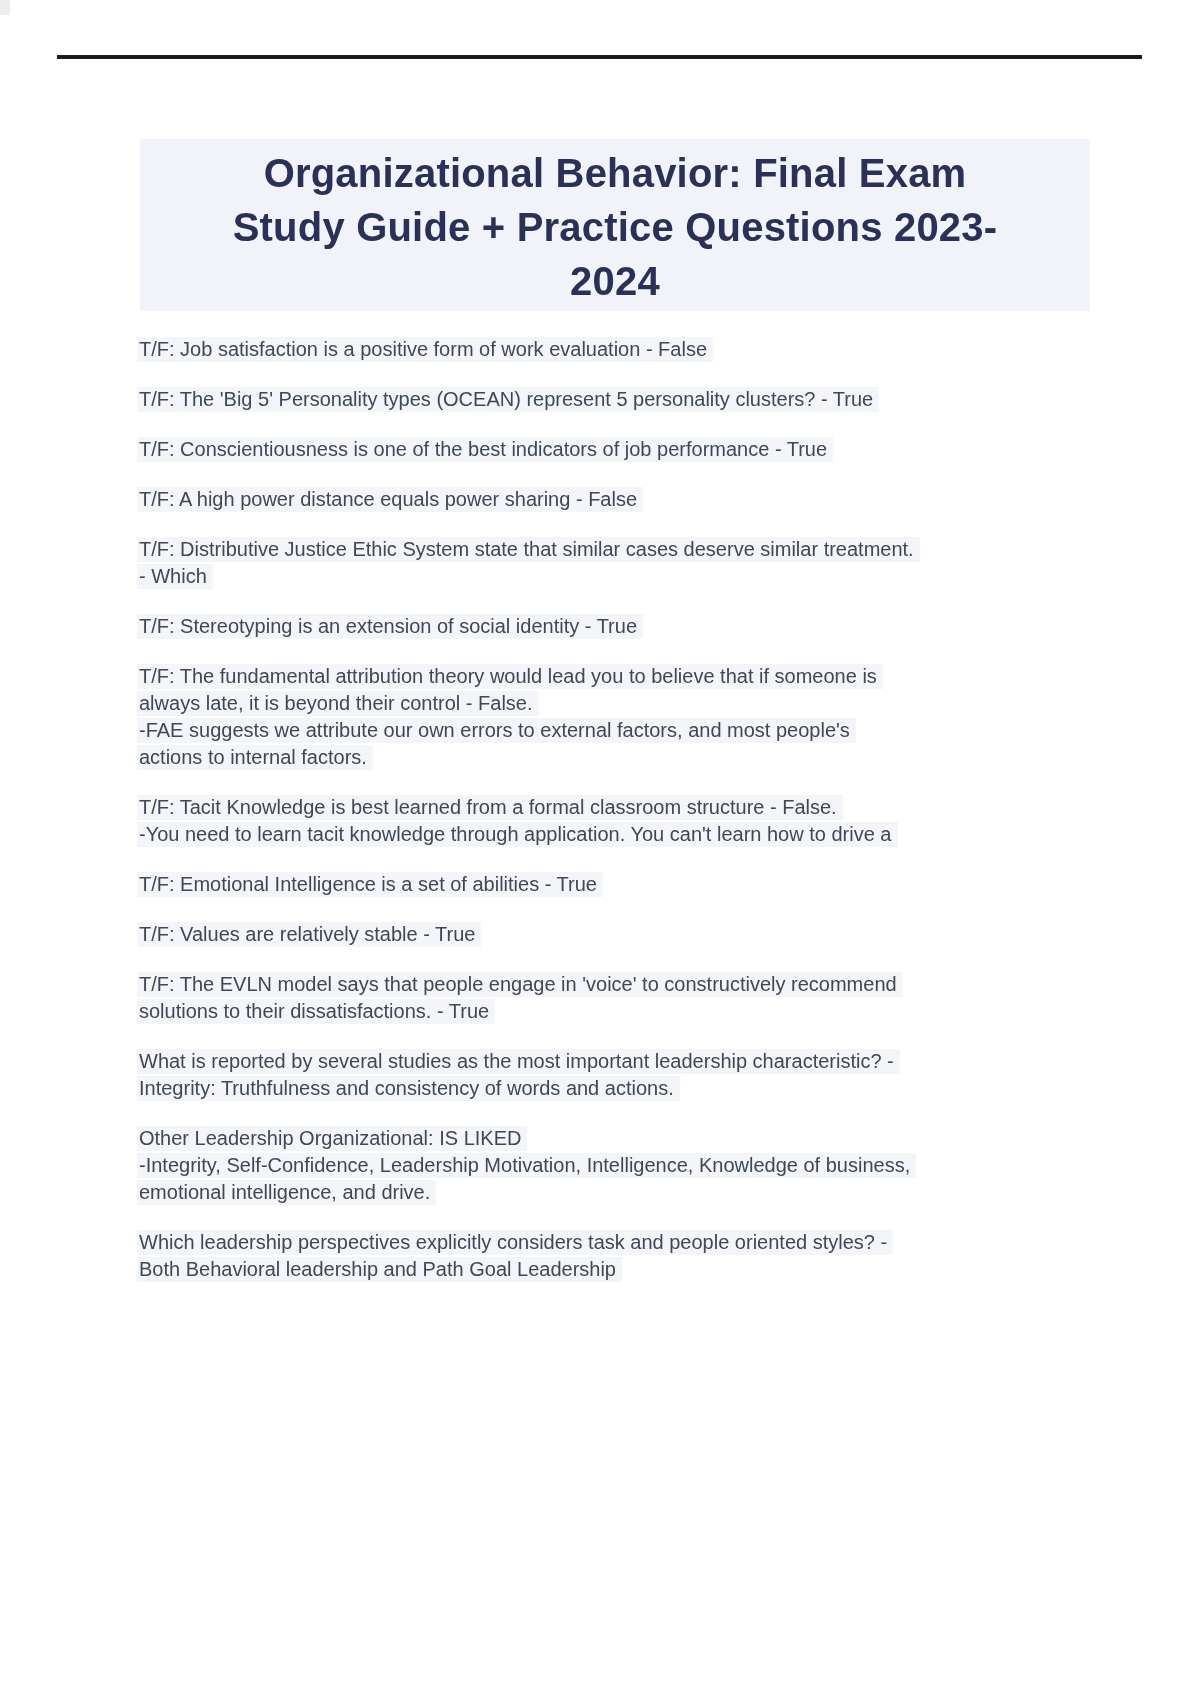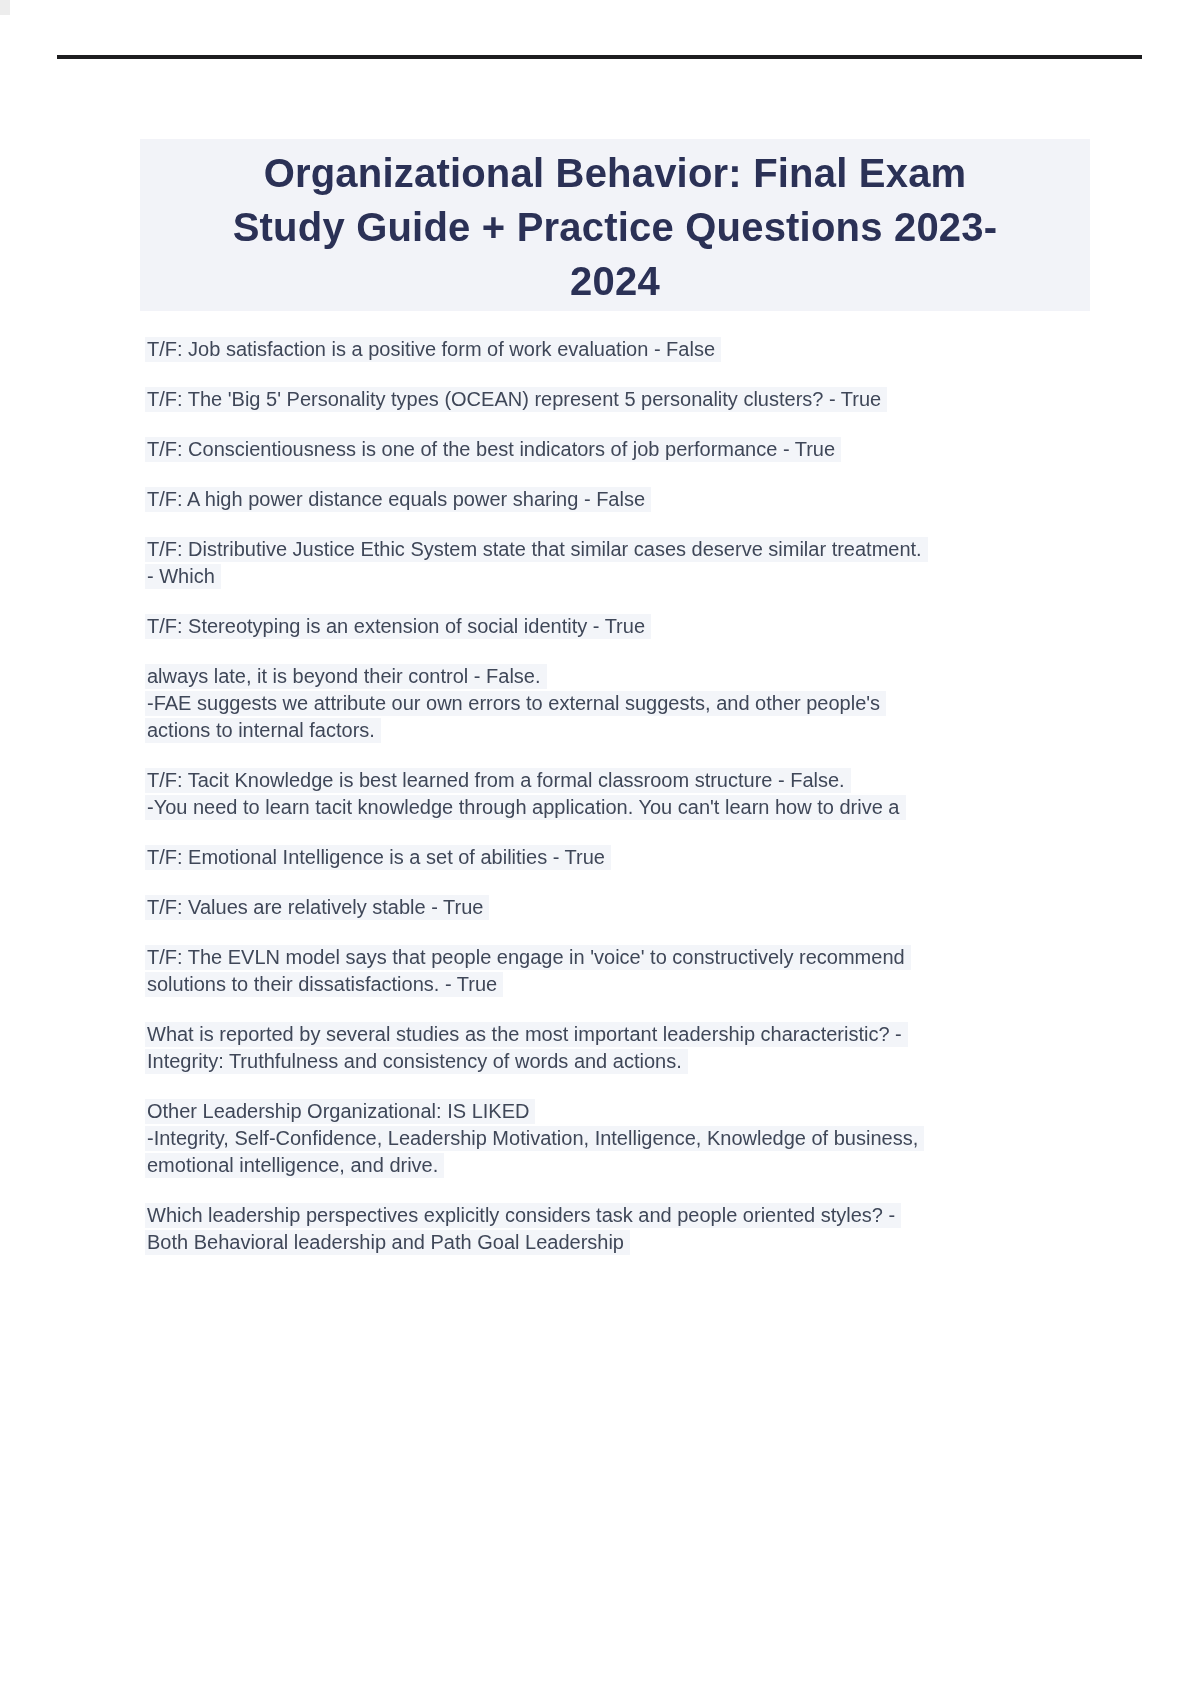--- a/index.html
+++ b/index.html
@@ -54,21 +54,21 @@
   }
   .content{
     position:absolute;
     left:135px;
     top:336px;
     width:900px;
     color:var(--body-text);
     font-size:20px;
   }
   .para{
-    margin:0 0 23px 12px;
+    margin:0 0 23px 4px;
   }
   .line{
     line-height:27px;
     white-space:nowrap;
   }
   .line-text{
     background:var(--line-highlight);
     padding:1px 6px 2px 2px;
     margin-left:-2px;
   }
@@ -100,22 +100,23 @@
         <div class="line"><span class="line-text">T/F: A high power distance equals power sharing - False</span></div>
       </div>
       <div class="para">
         <div class="line"><span class="line-text">T/F: Distributive Justice Ethic System state that similar cases deserve similar treatment.</span></div>
         <div class="line"><span class="line-text">- Which</span></div>
       </div>
       <div class="para">
         <div class="line"><span class="line-text">T/F: Stereotyping is an extension of social identity - True</span></div>
       </div>
       <div class="para">
+        <div class="line"><span class="line-text">T/F: The fundamental attribution theory would lead you to believe that if someone is</span></div>
         <div class="line"><span class="line-text">always late, it is beyond their control - False.</span></div>
-        <div class="line"><span class="line-text">-FAE suggests we attribute our own errors to external suggests, and other people's</span></div>
+        <div class="line"><span class="line-text">-FAE suggests we attribute our own errors to external factors, and most people's</span></div>
         <div class="line"><span class="line-text">actions to internal factors.</span></div>
       </div>
       <div class="para">
         <div class="line"><span class="line-text">T/F: Tacit Knowledge is best learned from a formal classroom structure - False.</span></div>
         <div class="line"><span class="line-text">-You need to learn tacit knowledge through application. You can't learn how to drive a</span></div>
       </div>
       <div class="para">
         <div class="line"><span class="line-text">T/F: Emotional Intelligence is a set of abilities - True</span></div>
       </div>
       <div class="para">

